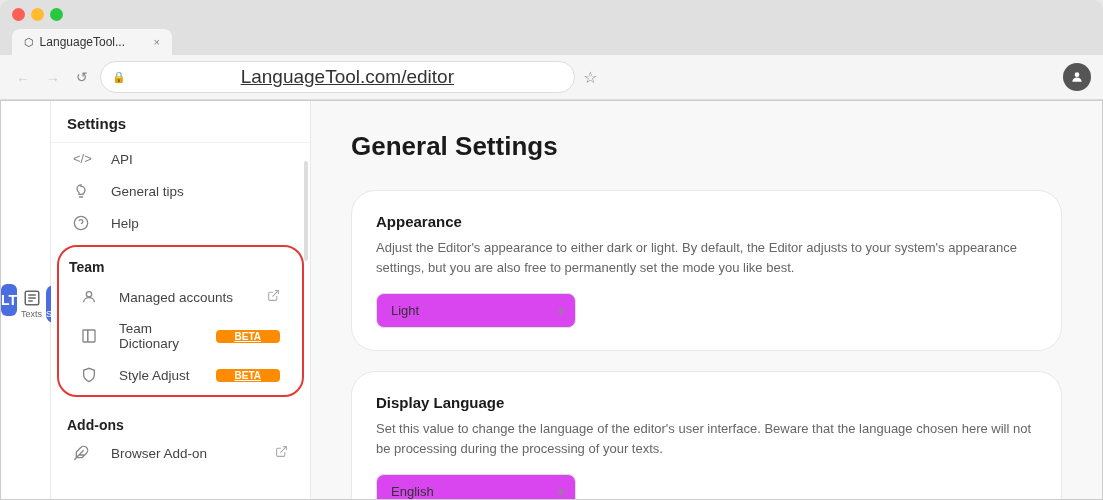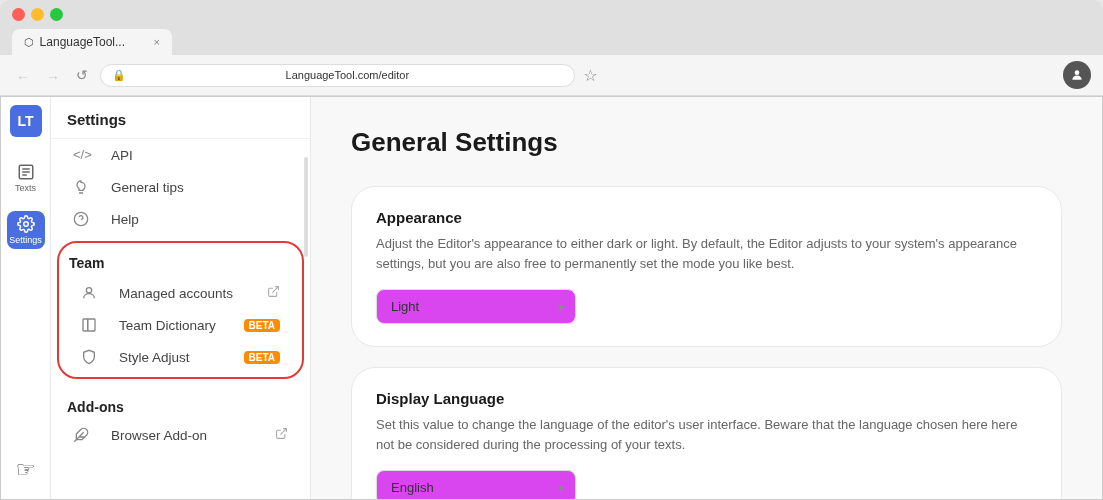--- a/index.html
+++ b/index.html
@@ -18,46 +18,46 @@
     .tab.active { background: #f5f5f5; }
     .tab-icon { font-size: 11px; color: #555; }
     .tab-close { margin-left: auto; color: #888; cursor: pointer; font-size: 11px; }
 
     
     .address-bar { background: #f5f5f5; padding: 6px 12px; display: flex; align-items: center; gap: 8px; border-bottom: 1px solid #ddd; flex-shrink: 0; }
     .nav-btn { background: none; border: none; color: #888; font-size: 14px; cursor: pointer; padding: 2px 4px; }
     .nav-btn:disabled { color: #ccc; cursor: default; }
     .url-bar { flex: 1; background: white; border: 1px solid #ddd; border-radius: 20px; padding: 4px 12px; display: flex; align-items: center; gap: 6px; max-width: 500px; margin: 0 auto; }
     .url-bar .lock-icon { color: #888; font-size: 11px; }
-    .url-text { font-size: 11px; color: #333; flex: 1; text-align: center; }
+    .url-text { font-size: 19px; color: #333; flex: 1; text-align: center; text-decoration: underline; }
     .star-btn { background: none; border: none; color: #888; cursor: pointer; font-size: 16px; margin-left: auto; }
     .profile-btn { width: 28px; height: 28px; border-radius: 50%; background: #555; color: white; border: none; font-size: 12px; cursor: pointer; display: flex; align-items: center; justify-content: center; }
 
     
     .app-window { display: flex; flex: 1; background: #f5f5f5; border: 1px solid #ccc; overflow: hidden; }
 
     
-    .icon-rail { width: 50px; background: white; display: flex; flex-direction: column; align-items: center; padding-top: 8px; gap: 14px; border-right: 1px solid #e8e8e8; flex-shrink: 0; }
+    .icon-rail { width: 50px; background: white; display: flex; flex-direction: row; align-items: center; padding-top: 8px; gap: 4px; border-right: 1px solid #e8e8e8; flex-shrink: 0; }
     .rail-btn { width: 38px; height: 38px; border-radius: 8px; display: flex; flex-direction: column; align-items: center; justify-content: center; cursor: pointer; gap: 2px; border: none; background: none; color: #666; font-size: 10px; }
     .rail-btn.active { background: #4a6ee0; color: white; }
     .rail-btn svg { width: 18px; height: 18px; }
     .rail-btn span { font-size: 9px; }
 
     
     .sidebar { width: 260px; background: white; border-right: 1px solid #e8e8e8; overflow-y: auto; flex-shrink: 0; position: relative; }
     .sidebar-header { padding: 14px 16px 10px; font-size: 15px; font-weight: 600; color: #222; border-bottom: 1px solid #f0f0f0; }
     .sidebar-item { display: flex; align-items: center; gap: 10px; padding: 8px 16px; cursor: pointer; color: #444; font-size: 13.5px; border-radius: 6px; margin: 0 6px; }
     .sidebar-item .item-icon { width: 16px; height: 16px; color: #888; flex-shrink: 0; }
     .sidebar-item .ext-icon { margin-left: auto; color: #aaa; }
     .sidebar-item-label { flex: 1; margin-left: 12px; }
 
     .team-section { margin: 6px; border: 2px solid #e53935; border-radius: 20px; padding: 4px 0; }
     .team-header { font-size: 14px; font-weight: 700; color: #222; padding: 8px 10px 6px; }
 
-    .beta-badge { background: #ff8c00; color: white; font-size: 10px; font-weight: 700; padding: 1px 5px; border-radius: 4px; margin-left: 6px; }
+    .beta-badge { background: #ff8c00; color: white; font-size: 10px; font-weight: 700; padding: 1px 19px; border-radius: 4px; margin-left: 6px; text-decoration: underline; }
 
     .scrollbar-indicator { position: absolute; right: 2px; top: 60px; width: 4px; height: 100px; background: #ddd; border-radius: 2px; }
 
     
     .main-content { flex: 1; background: #f8f8f8; overflow-y: auto; padding: 30px 40px; }
     .page-title { font-size: 26px; font-weight: 700; color: #1a1a1a; margin-bottom: 28px; }
 
     .settings-card { background: white; border: 1px solid #e8e8e8; border-radius: 24px; padding: 22px 24px; margin-bottom: 20px; }
     .card-title { font-size: 15px; font-weight: 700; color: #1a1a1a; margin-bottom: 8px; }
     .card-desc { font-size: 13px; color: #666; line-height: 1.5; margin-bottom: 16px; }
@@ -227,21 +227,21 @@
           <option>Light</option>
           <option>System default</option>
           <option>Dark</option>
         </select>
         <span class="select-chevron">▾</span>
       </div>
     </div>
 
     <div class="settings-card">
       <div class="card-title">Display Language</div>
-      <div class="card-desc">Set this value to change the language of the editor's user interface. Beware that the language chosen here here not be considered during the processing of your texts.</div>
+      <div class="card-desc">Set this value to change the language of the editor's user interface. Beware that the language chosen here will not be processing during the processing of your texts.</div>
       <div class="select-wrapper">
         <select class="settings-select">
           <option>English</option>
           <option>German</option>
           <option>French</option>
           <option>Spanish</option>
         </select>
         <span class="select-chevron">▾</span>
       </div>
     </div>

